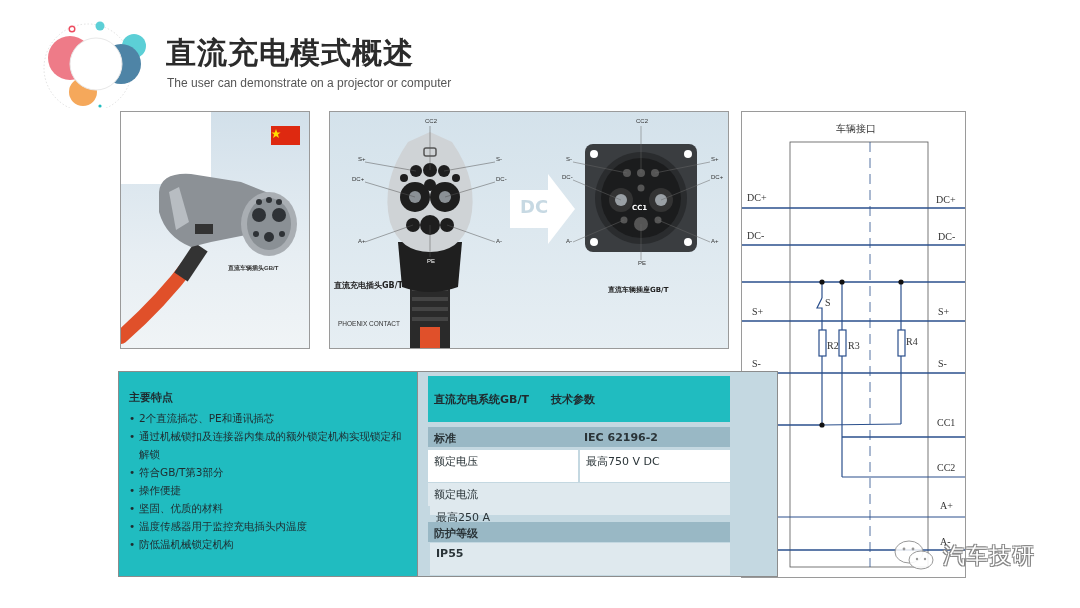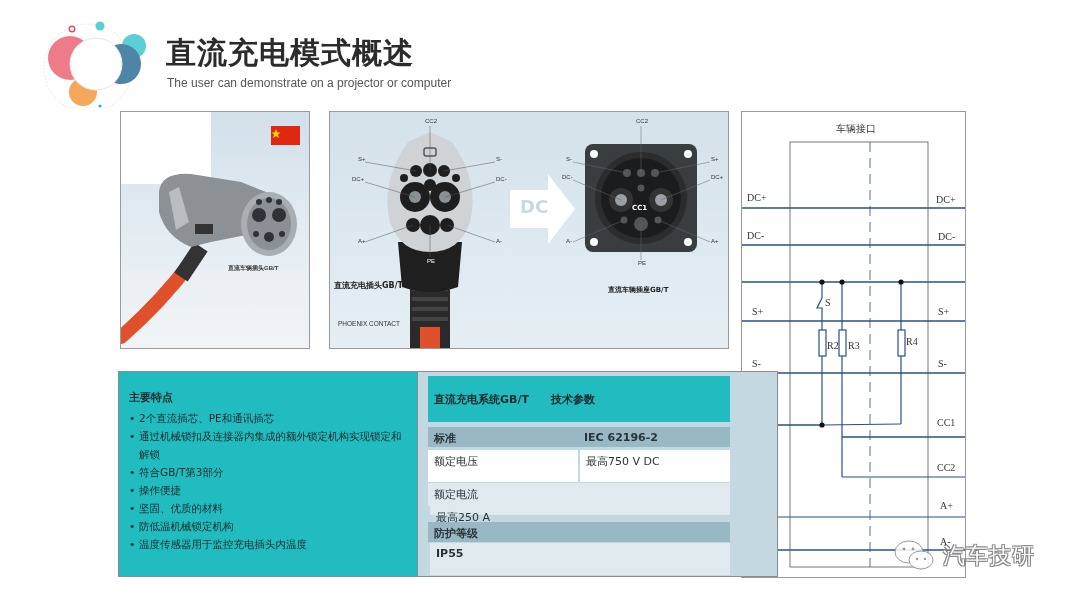--- a/index.html
+++ b/index.html
@@ -229,22 +229,22 @@
 
 <div id="features" class="abs">
   <div style="padding:18px 10px 0 10px;">
     <div class="feat-title">主要特点</div>
     <ul class="feat-list">
       <li>2个直流插芯、PE和通讯插芯</li>
       <li>通过机械锁扣及连接器内集成的额外锁定机构实现锁定和解锁</li>
       <li>符合GB/T第3部分</li>
       <li>操作便捷</li>
       <li>坚固、优质的材料</li>
+      <li>温度传感器用于监控充电插头内温度</li>
       <li>防低温机械锁定机构</li>
-      <li>温度传感器用于监控充电插头内温度</li>
     </ul>
   </div>
 </div>
 
 <div id="specs" class="abs">
   <div class="spec-head">直流充电系统GB/T　　技术参数</div>
   <div class="spec-row row-section" style="top:55px;">
     <div class="c1">标准</div>
     <div class="c2" style="border-left:none;">IEC 62196-2</div>
   </div>

